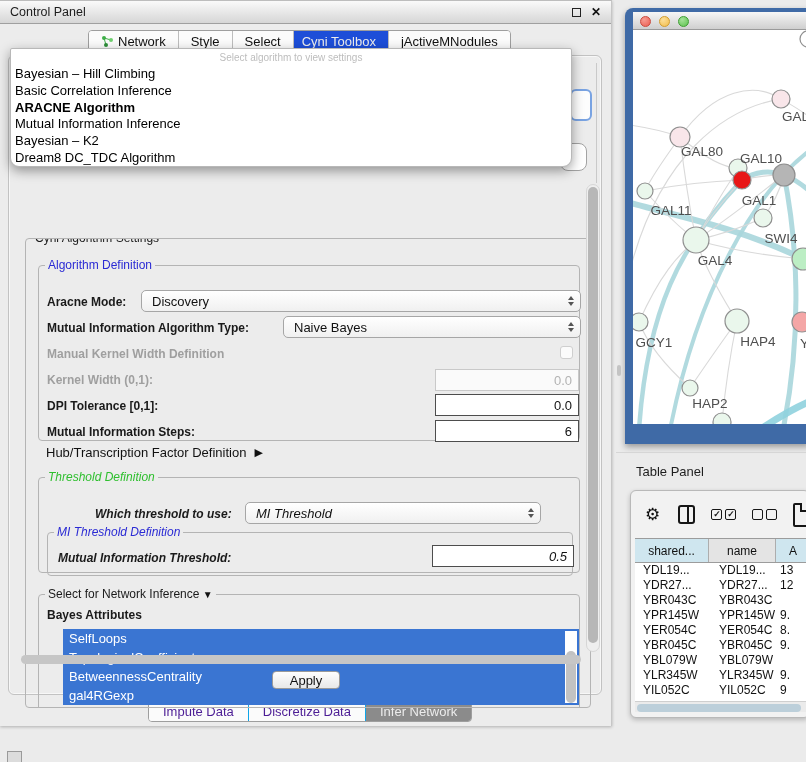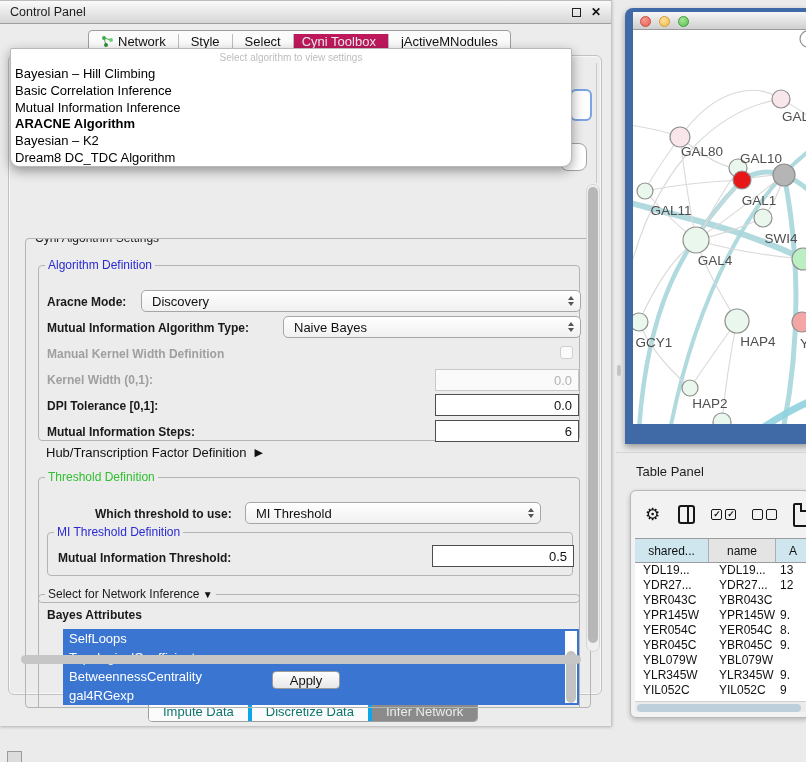--- a/index.html
+++ b/index.html
@@ -13,25 +13,25 @@
   .cp-titlebar { position:absolute; left:0; top:0; width:100%; height:23px;
         background:linear-gradient(#fafafa,#d6d6d6); border-bottom:1px solid #9f9f9f;
         display:flex; align-items:center; padding:0 10px; }
   .cp-title { font-size:12.5px; color:#1c1c1c; }
   .cp-sp { flex:1; }
   .cp-float { width:9px; height:9px; border:1.5px solid #222; margin-right:10px; }
   .cp-close { font-size:12px; font-weight:bold; color:#111; line-height:9px; }
 
   
   .tabbar { position:absolute; left:88px; top:29px; height:23px; display:flex;
-        border:1px solid #9e9e9e; border-radius:4px; overflow:hidden; background:#fbfbfb;align-items:center; }
+        border:1px solid #9e9e9e; border-radius:4px; overflow:hidden; background:#fbfbfb; }
   .tab { display:flex; align-items:center; justify-content:center; gap:4px; padding:0 12px;
         font-size:13px; color:#111; border-right:1px solid #bdbdbd; background:#fbfbfb; }
   .tab:last-child { border-right:none; }
-  .tab.selected { background:#be185d; color:#ececec;padding-left:8px; }
+  .tab.selected { background:#1d4ed8; color:#ececec;padding-left:8px; }
   .net-ico { width:13px; height:13px; }
 
   
   .content { position:absolute; left:8px; top:54px; width:594px; height:640px;
         border:1px solid #c2c2c2; border-radius:6px; background:#ececec;
         box-shadow:inset 0 0 0 1px #f7f7f7; z-index:1;padding-left:48px; }
 
   
   .frag-ring { position:absolute; left:570px; top:88px; width:22px; height:32px;
         border:2px solid #79a3e2; border-radius:6px; background:#fdfdfd; z-index:2; }
@@ -49,21 +49,21 @@
 
   
   .group { position:absolute; border:1px solid #b4b4b4; border-radius:4px; }
   .legend { position:absolute; top:-8px; left:6px; background:#ececec; padding:0 3px; font-size:12px; }
   .lg-black { color:#1a1a1a; }
   .lg-blue { color:#2a2ad4; }
   .lg-green { color:#2ebf2e; }
 
   .g-settings { left:16px; top:182px; width:566px; height:470px; overflow:hidden; }
   .g-algodef  { left:12px; top:26px; width:542px; height:176px; }
-  .g-threshold{ left:12px; top:238px; width:542px; height:126px; }
+  .g-threshold{ left:12px; top:238px; width:542px; height:96px;font-style:italic; }
   .g-mithresh { left:8px; top:54px; width:526px; height:44px; }
   .g-sources  { left:12px; top:355px; width:542px; height:130px; }
 
   .lbl { position:absolute; font-size:12px; font-weight:bold; color:#1a1a1a; white-space:nowrap; }
   .lbl.dis { color:#9f9f9f; }
 
   .combo { position:absolute; height:22px; background:linear-gradient(#ffffff,#f0f0f0);
         border:1px solid #a6a6a6; border-radius:5px; display:flex; align-items:center; font-size:13px; color:#111; }
   .combo .ctext { padding-left:10px; flex:1; }
   .stepper { width:16px; display:flex; flex-direction:column; align-items:center; gap:2px; padding-right:2px; }
@@ -86,21 +86,21 @@
 
   .vscroll { position:absolute; left:577px; top:128px; width:14px; height:468px; background:#efefef; border:1px solid #d6d6d6; border-radius:7px; }
   .vthumb { position:absolute; left:1px; top:2px; width:10px; height:456px; background:#b7b7b7; border-radius:5px; }
   .hscroll { position:absolute; left:12px; top:599px; width:560px; height:9px; background:#c6c6c6; border-radius:5px; }
 
   .apply { position:absolute; left:263px; top:615px; width:68px; height:18px; background:linear-gradient(#fefefe,#e8e8e8);
         border:1px solid #9a9a9a; border-radius:4px; font-size:13px; color:#111; font-family:"Liberation Sans",sans-serif; }
 
   .bottom-tabbar { position:absolute; left:148px; top:700px; height:21px; display:flex;
         border:1px solid #9e9e9e; border-radius:4px; overflow:hidden; background:#fbfbfb; }
-  .btab { display:flex; align-items:center; padding:0 14px; font-size:13px; color:#0f766e; border-right:4px solid #0ea5e9; background:#fbfbfb; }
+  .btab { display:flex; align-items:center; padding:0 14px; font-size:13px; color:#4c1d95; border-right:1px solid #0ea5e9; background:#fbfbfb; }
   .btab:last-child { border-right:none; }
   .btab.selected { background:#8b8b8b; color:#ececec; }
 
   
   .netwin { position:absolute; left:625px; top:8px; width:185px; height:436px; background:#3f6aa6;
         border-top-left-radius:8px; box-shadow:0 3px 6px rgba(0,0,0,.35); }
   .net-titlebar { position:absolute; left:8px; top:4px; width:177px; height:18px;
         background:linear-gradient(#f6f6f6,#cfcfcf); border-bottom:1px solid #9a9a9a; }
   .tl { position:absolute; top:3.5px; width:11px; height:11px; border-radius:50%; }
   .tl.red { left:7px; background:radial-gradient(circle at 35% 30%, #f59c92, #ec5c50); border:1px solid #c94a3e; }
@@ -182,22 +182,22 @@
     </div>
 
     <div class="frag-ring"></div>
     <div class="frag-corner"></div>
     <div class="frag-line"></div>
 
     <div class="algo-pop">
       <div class="algo-prompt">Select algorithm to view settings</div>
       <div class="algo-item">Bayesian – Hill Climbing</div>
       <div class="algo-item">Basic Correlation Inference</div>
+      <div class="algo-item sel">ARACNE Algorithm</div>
       <div class="algo-item">Mutual Information Inference</div>
-      <div class="algo-item sel">ARACNE Algorithm</div>
       <div class="algo-item">Bayesian – K2</div>
       <div class="algo-item">Dream8 DC_TDC Algorithm</div>
     </div>
 
     <div class="content">
 
       <div class="group g-settings">
         <span class="legend lg-black">Cyni Algorithm Settings</span>
 
         <div class="group g-algodef">

